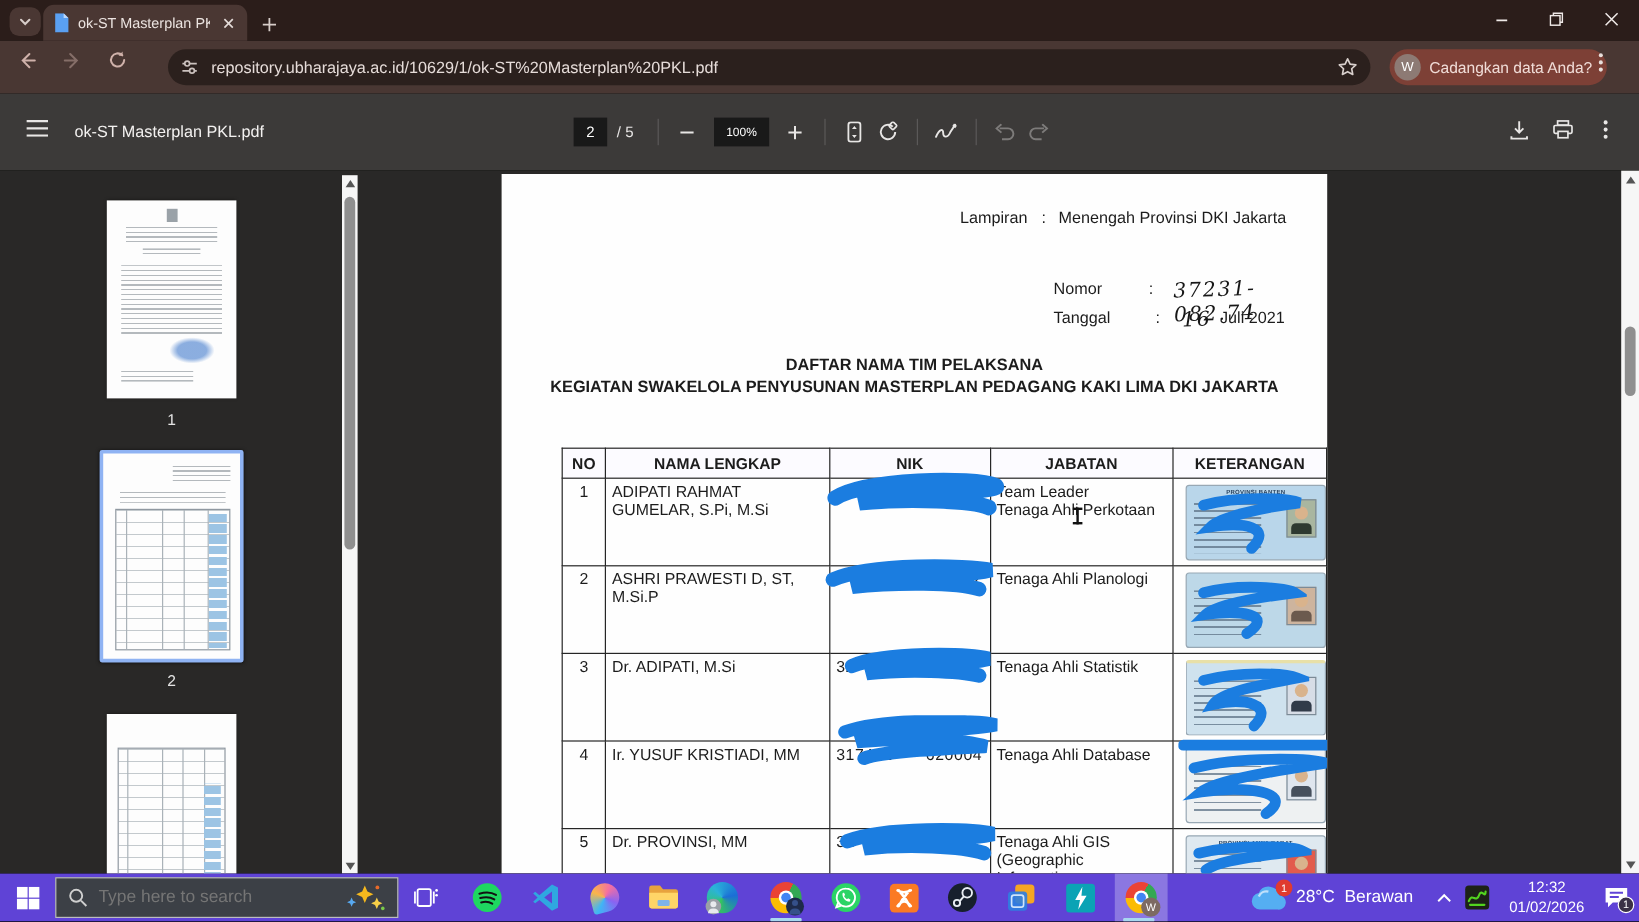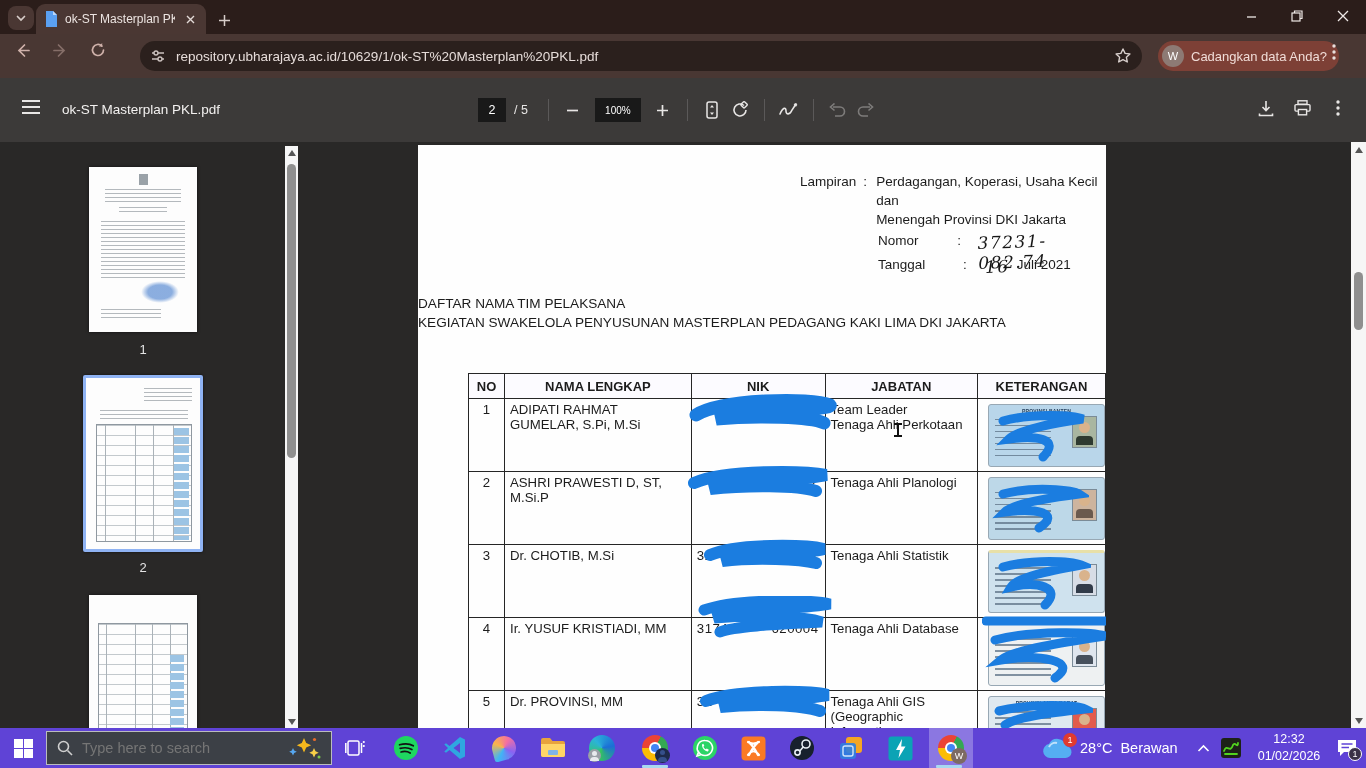--- a/index.html
+++ b/index.html
@@ -75,21 +75,21 @@
   .page { position:absolute; left:418px; top:3px; width:688px; height:583px; background:#fefefe;
           color:#1c1c1c; overflow:hidden; }
   .lampiran { position:absolute; left:382px; top:27px; display:flex; font-size:13.5px; line-height:19px; }
   .lamp-label { width:68px; }
   .lamp-colon { width:14px; }
   .kv { position:absolute; font-size:13.5px; display:flex; }
   .kv-label { width:85px; }
   .kv-colon { width:22px; }
   .hand { font-family:"DejaVu Serif", serif; font-style:italic; font-size:17px; letter-spacing:1.5px;
           transform:rotate(-2deg); transform-origin:left; color:#171717; }
-  .doc-title { position:absolute; width:100%; text-align:left; font-weight:400; font-size:13.6px; }
+  .doc-title { position:absolute; width:100%; text-align:center; font-weight:700; font-size:13.6px; }
 
   table.doc { position:absolute; left:50px; top:228px; border-collapse:collapse; table-layout:fixed; }
   table.doc th, table.doc td { border:1.4px solid #262626; font-size:13.2px; vertical-align:top;
                                padding:3px 5px; overflow:visible; }
   table.doc th { height:25px; text-align:center; vertical-align:middle; padding:0; background:#fcfbff; font-size:13px; }
   table.doc td { height:73px; }
   td.c-no { text-align:center; }
   td.c-nik { position:relative; }
   .nikline { position:relative; z-index:1; letter-spacing:.5px; }
   .scribble { position:absolute; z-index:2; pointer-events:none; }
@@ -342,21 +342,20 @@
           </div>
       </div>
     </div>
 
     <div class="page">
 
       <div class="lampiran">
         <span class="lamp-label">Lampiran</span>
         <span class="lamp-colon">:</span>
         <span>
-          <span style="display:block">Perdagangan, Koperasi, Usaha Kecil dan</span>
           <span style="display:block">Menengah Provinsi DKI Jakarta</span>
         </span>
       </div>
 
       <div class="kv" style="left:460px; top:88px;">
         <span class="kv-label">Nomor</span>
         <span class="kv-colon">:</span>
         <span class="hand">37231-082.74</span>
       </div>
       <div class="kv" style="left:460px; top:112px;">
@@ -433,21 +432,21 @@
                   </div>
               <svg class="scribble" style="left:0; top:6px;" width="100" height="54" viewBox="0 0 100 54">
                     <path d="M14 10 C44 2 84 6 90 10 C58 14 24 20 16 28 C44 24 74 28 50 44" stroke="#1b7de0" stroke-width="9" fill="none" stroke-linecap="round"></path>
                   </svg>
             </div>
           </td>
         </tr>
 
         <tr>
           <td class="c-no">3</td>
-          <td>Dr. CHOTIB, M.Si</td>
+          <td>Dr. ADIPATI, M.Si</td>
           <td class="c-nik">
             <span class="nikline">32</span>
             <span class="nikline" style="position:absolute; right:6px; top:3px;">2</span>
             <svg class="scribble" style="left:10px; top:-8px;" width="132" height="36" viewBox="0 0 132 36">
                   <path d="M8 18 C36 6 104 8 122 12 C100 18 40 16 20 24 C54 20 98 22 114 26" stroke="#1b7de0" stroke-width="12" fill="none" stroke-linecap="round"></path>
                 </svg>
           </td>
           <td class="jabatan">Tenaga Ahli Statistik</td>
           <td class="c-ket">
             <div class="ktp" style="background:#cfe2ee; border-top:3px solid #e8e0a8;">

